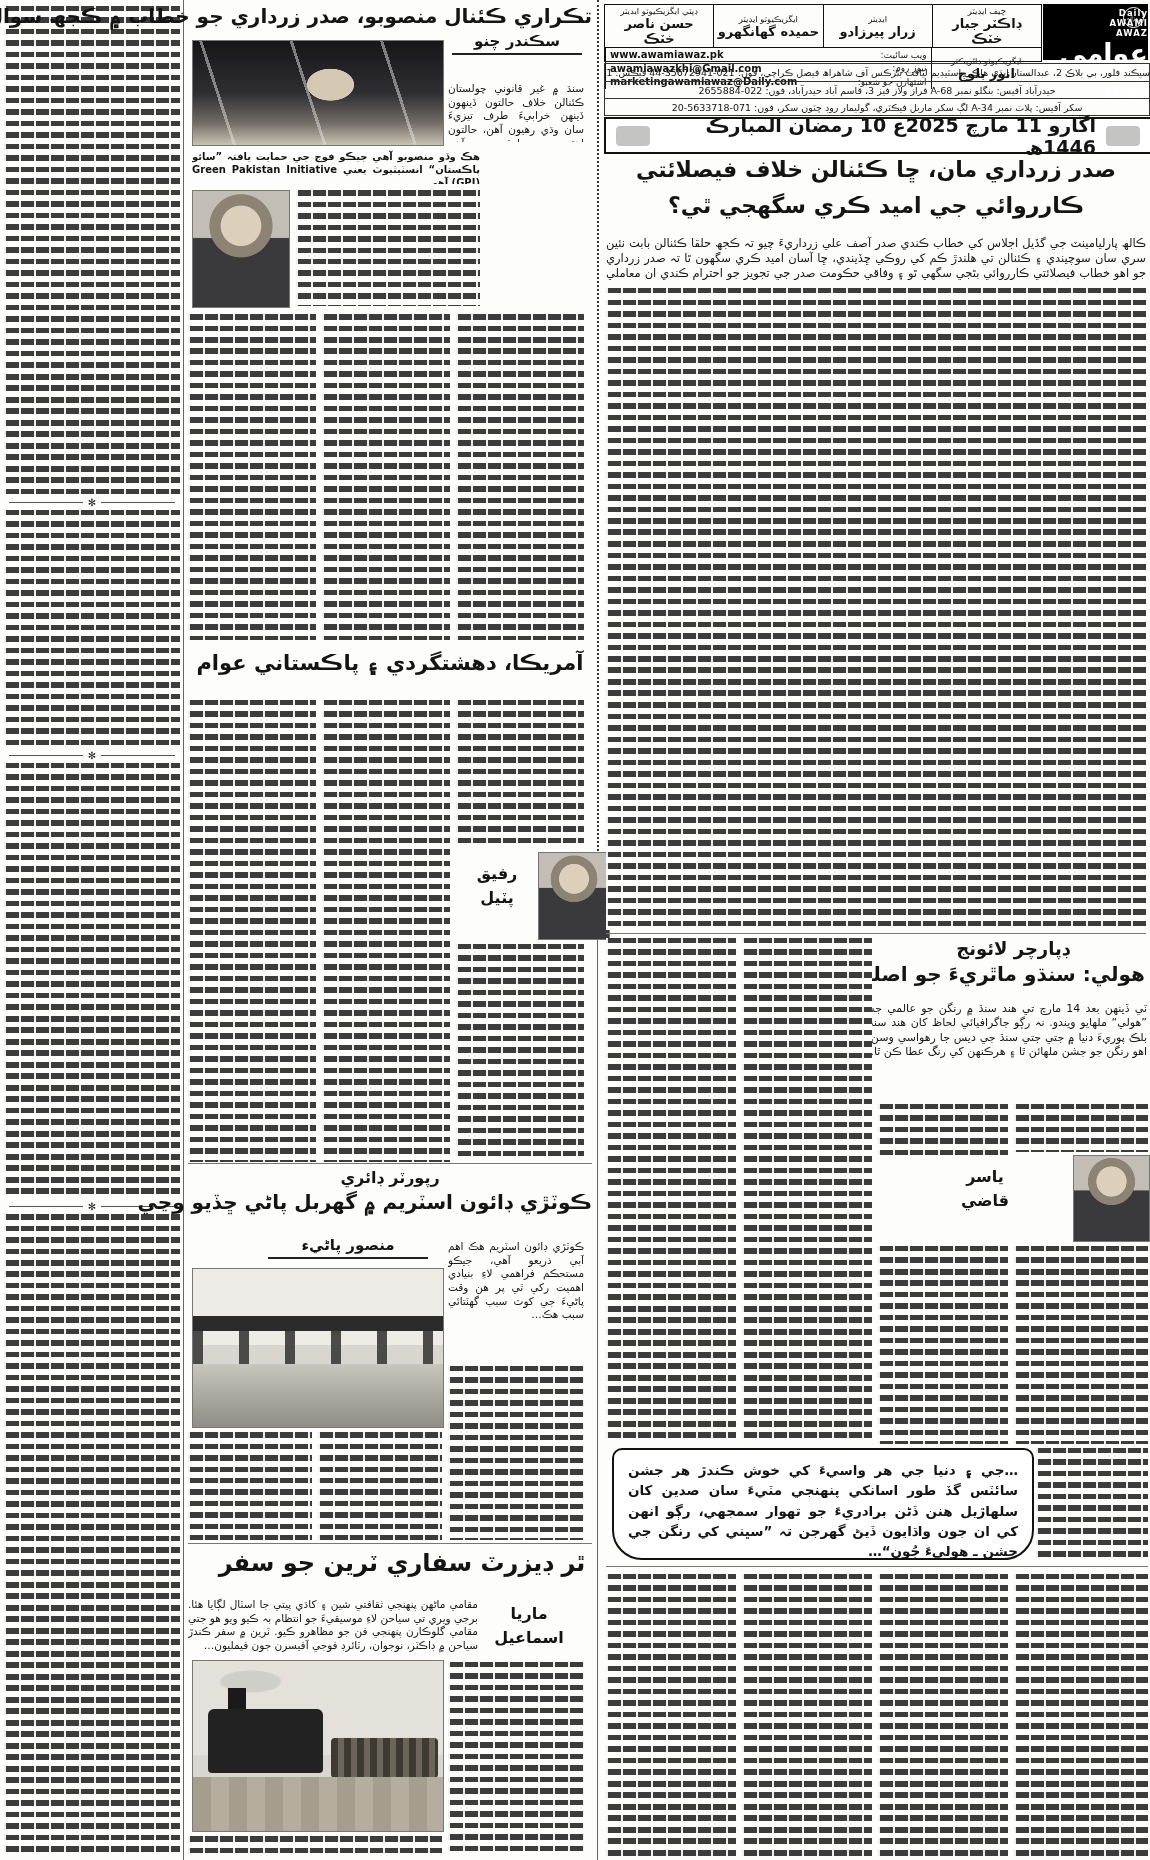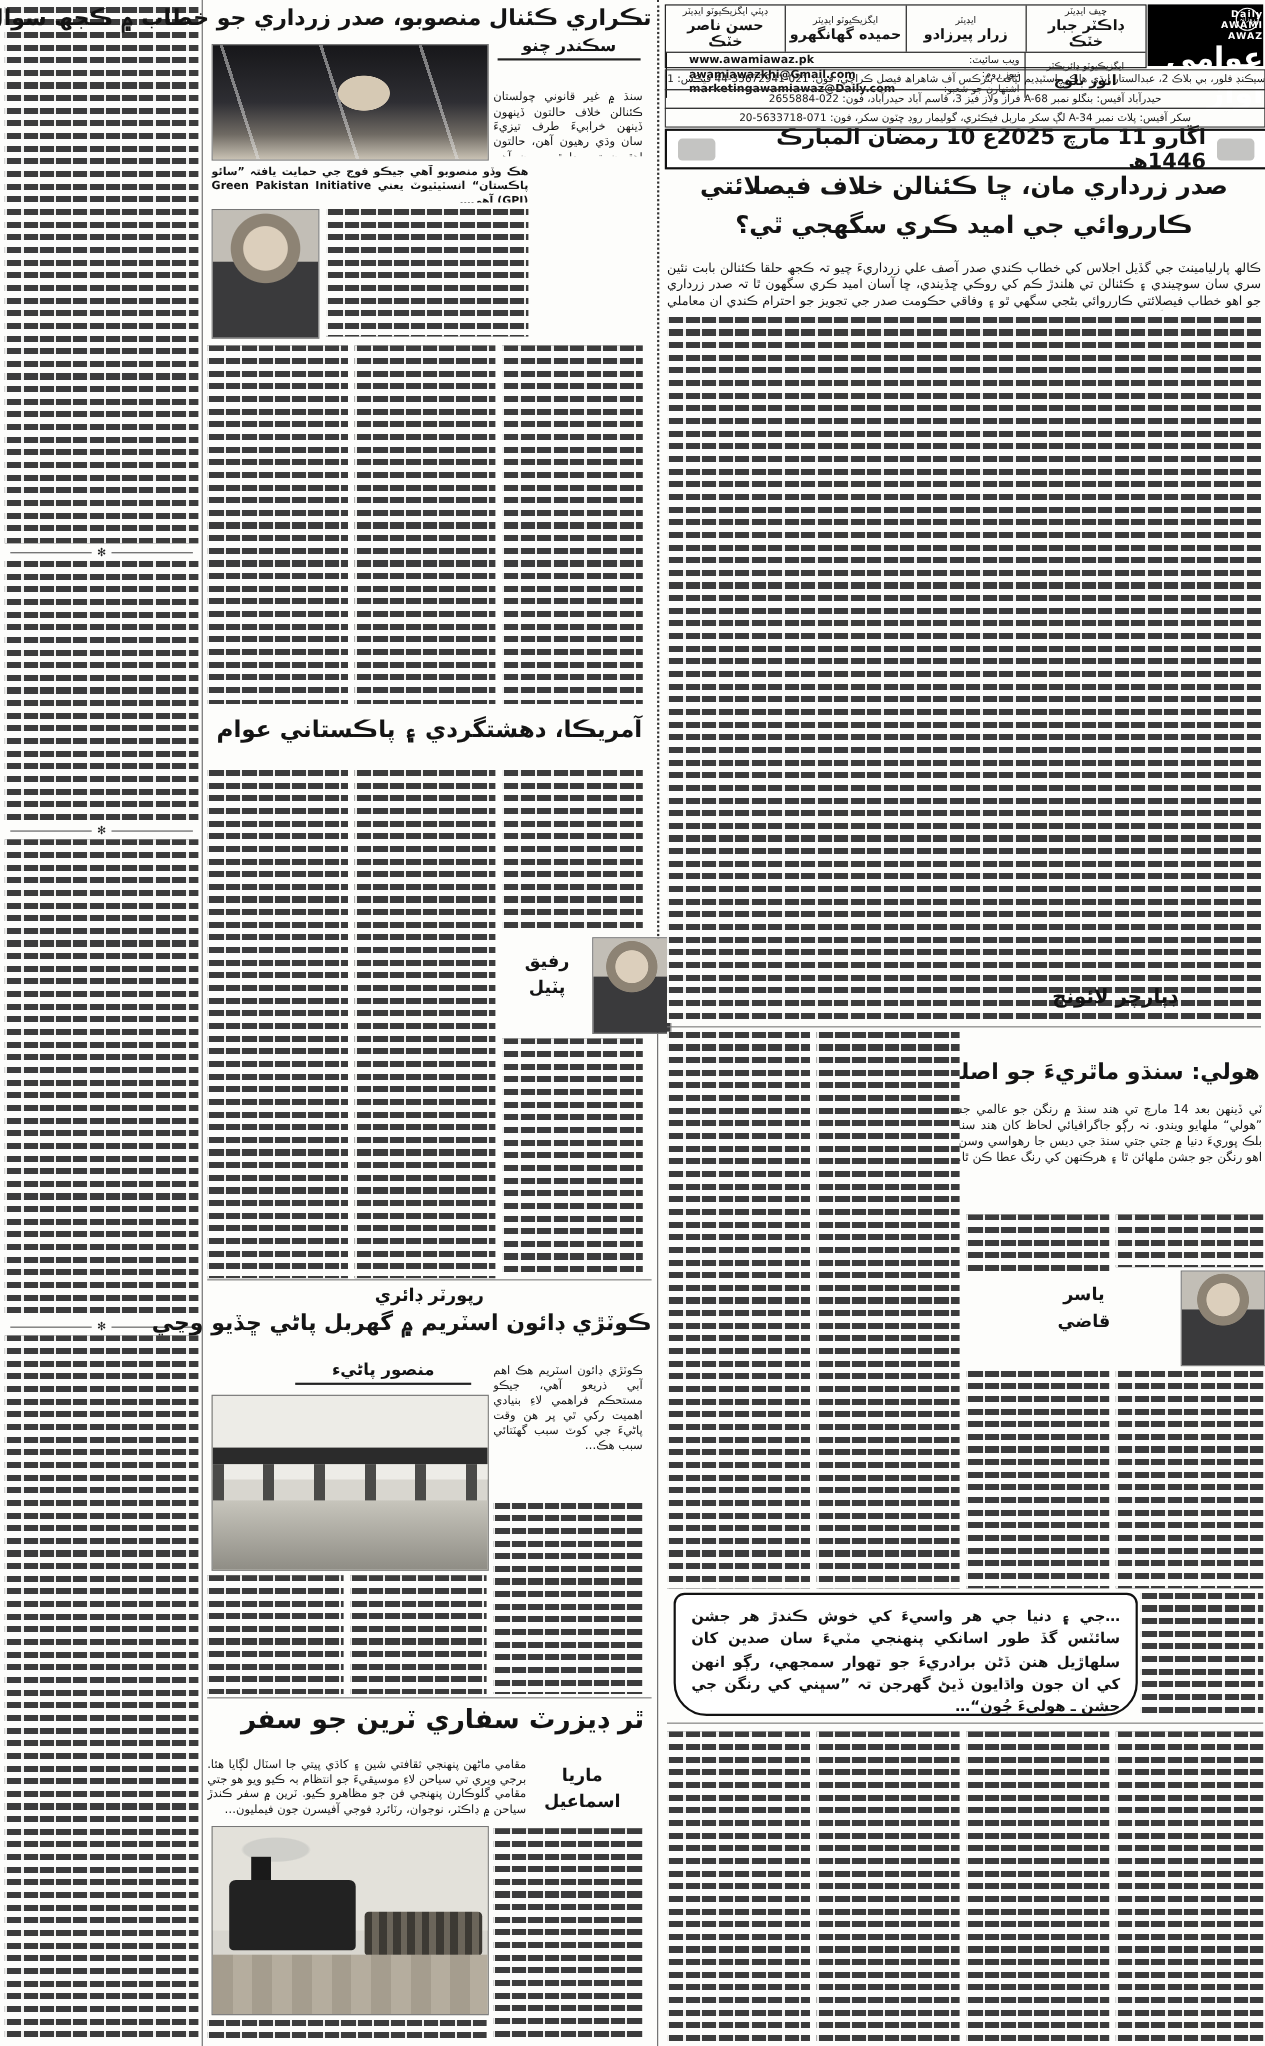--- a/index.html
+++ b/index.html
@@ -35,21 +35,21 @@
   
   #staffbox{border:1.5px solid #111;display:flex;flex-direction:column;font-size:9.5px;}
   #staffbox .row1{display:flex;flex:1;border-bottom:1px solid #111;}
   #staffbox .cell{flex:1;border-left:1px solid #111;display:flex;flex-direction:column;justify-content:center;text-align:center;padding:1px 2px;}
   #staffbox .cell:last-child{border-left:none;align-items:center;}
   #staffbox .role{font-size:8.5px;}
   #staffbox .nm{font-weight:bold;font-size:13px;}
   #staffbox .row2{display:flex;flex:1.1;}
   #staffbox .contacts{flex:3;display:flex;flex-direction:column;justify-content:center;padding:0 4px;border-left:1px solid #111;}
   #staffbox .cline{display:flex;justify-content:space-between;align-items:center;font-size:9px;line-height:1.35;}
-  #staffbox .cline .val{direction:ltr;font-weight:bold;font-size:10px;margin-left:16px;}
+  #staffbox .cline .val{direction:ltr;font-weight:bold;font-size:10px;}
   #mastbox{background:#000;color:#fff;display:flex;flex-direction:column;align-items:center;justify-content:flex-start;}
   #mastbox .daily{font-size:8.5px;font-weight:bold;letter-spacing:1px;margin-top:4px;padding-left:44px;}
   #mastbox .ttl{font-size:27px;font-weight:bold;line-height:1.2;}
   #mastbox .stampc{position:absolute;right:4px;top:3px;width:19px;height:19px;border:1.5px solid #fff;border-radius:50%;
      display:flex;align-items:center;justify-content:center;font-size:5.5px;color:#fff;}
   .addr{border:1px solid #333;text-align:center;font-size:9.5px;display:flex;align-items:center;justify-content:center;white-space:nowrap;overflow:hidden;}
   #datebar{border:2px solid #111;display:flex;align-items:center;justify-content:center;font-weight:bold;font-size:19px;background:#fff;}
   #datebar::before,#datebar::after{content:"";width:34px;height:20px;background:#c4c4c2;border-radius:4px;margin:0 10px;flex:none;}
   
   #pullbox{border:2.5px solid #111;border-radius:10px 10px 30px 30px;padding:10px 14px;
@@ -204,21 +204,21 @@
   <div id="datebar" class="abs" style="left:604px;top:117px;width:544px;height:33px;">
     <span>اڱارو 11 مارچ 2025ع  10 رمضان المبارڪ 1446ھ</span>
   </div>
 
   <div class="abs headline" style="left:604px;top:156px;width:544px;font-size:22px;">صدر زرداري مان، ڇا ڪئنالن خلاف فيصلائتي</div>
   <div class="abs headline" style="left:604px;top:192px;width:544px;font-size:22px;">ڪارروائي جي اميد ڪري سگھجي ٿي؟</div>
   <div class="abs lede" style="left:606px;top:236px;width:540px;height:46px;font-size:11.5px;">ڪالھ پارليامينٽ جي گڏيل اجلاس کي خطاب ڪندي صدر آصف علي زرداريءَ چيو تہ ڪجھ حلقا ڪئنالن بابت نئين سري سان سوچيندي ۽ ڪئنالن تي هلندڙ ڪم کي روڪي ڇڏيندي، ڇا آسان اميد ڪري سگھون ٿا تہ صدر زرداري جو اهو خطاب فيصلائتي ڪارروائي بڻجي سگھي ٿو ۽ وفاقي حڪومت صدر جي تجويز جو احترام ڪندي ان معاملي کي فوري طور تي گڏيل مفادن واري ڪائونسل ۾ کڻي ويندي.</div>
   <div class="abs ph" style="left:606px;top:288px;width:540px;height:642px;"></div>
   <div class="abs hline" style="left:606px;top:933px;width:540px;"></div>
 
-  <div class="abs kicker" style="left:880px;top:896px;width:266px;font-size:18px;">ڊپارچر لائونج</div>
+  <div class="abs kicker" style="left:880px;top:938px;width:266px;font-size:18px;">ڊپارچر لائونج</div>
   <div class="abs headline" style="left:764px;top:962px;width:384px;font-size:20px;">هولي: سنڌو ماٿريءَ جو اصلوڪو جشن</div>
   <div class="abs lede" style="left:857px;top:1002px;width:290px;height:96px;font-size:11px;">ٽي ڏينهن بعد 14 مارچ تي هند سنڌ ۾ رنگن جو عالمي جشن ”هولي“ ملهايو ويندو. نہ رڳو جاگرافيائي لحاظ کان هند سنڌ ۾ بلڪ پوريءَ دنيا ۾ جتي جتي سنڌ جي ديس جا رهواسي وسن ٿا، اهو رنگن جو جشن ملهائن ٿا ۽ هرڪنهن کي رنگ عطا ڪن ٿا…</div>
 
   <div class="abs ph" style="left:606px;top:938px;width:130px;height:506px;"></div>
   <div class="abs ph" style="left:742px;top:938px;width:130px;height:506px;"></div>
   <div class="abs ph" style="left:878px;top:1104px;width:130px;height:56px;"></div>
   <div class="abs ph" style="left:1014px;top:1104px;width:134px;height:48px;"></div>
 
   <div class="abs photo portrait" style="left:1073px;top:1155px;width:75px;height:85px;"></div>
   <div class="abs authorname" style="left:948px;top:1165px;width:74px;">

